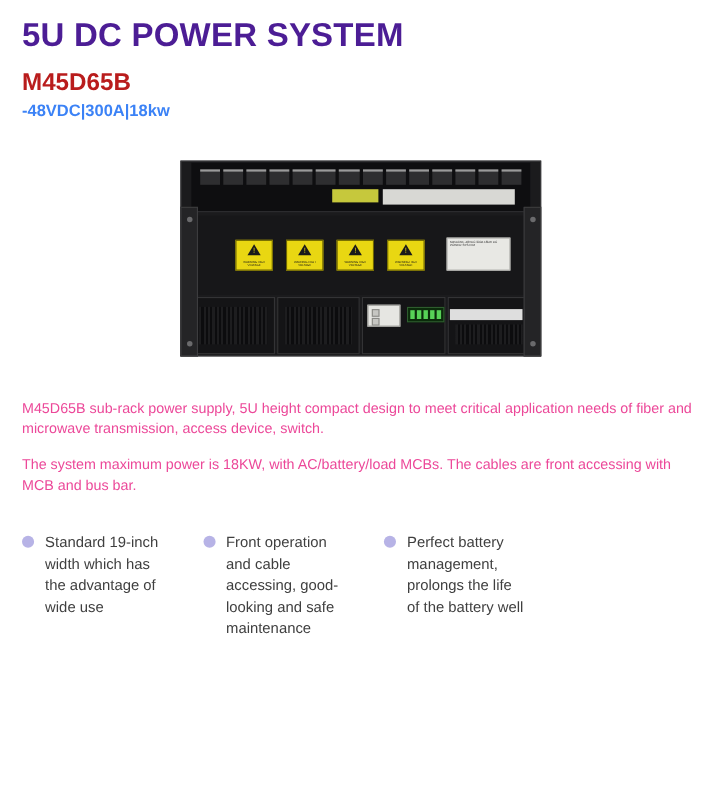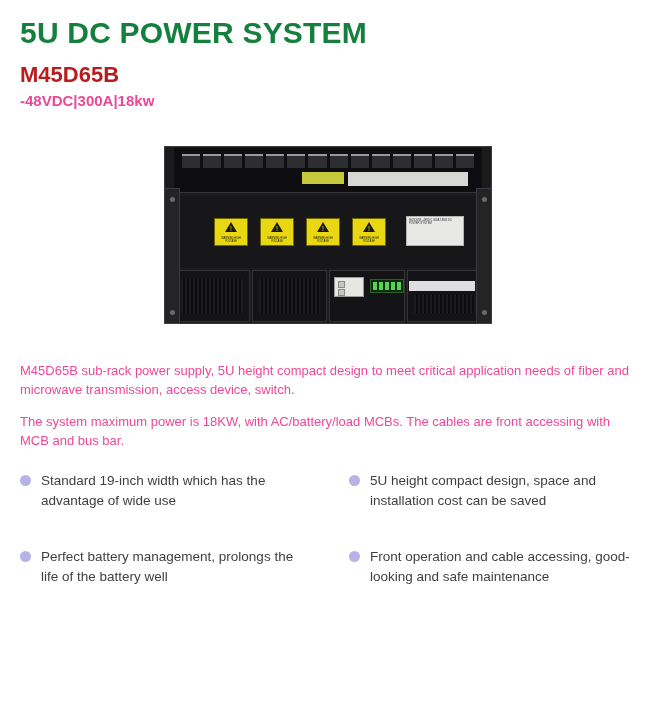--- a/index.html
+++ b/index.html
@@ -17,36 +17,36 @@
   .page {
     position: relative;
     width: 661px;
     height: 714px;
     box-sizing: border-box;
     padding: 0 14px;
   }
   .title {
     font-size: 30px;
     font-weight: bold;
-    color: #15803d;
+    color: #4c1d95;
     letter-spacing: 0.2px;
     margin: 16px 0 0 6px;
     line-height: 1.1;
   }
   .model {
     font-size: 22px;
     font-weight: bold;
     color: #b91c1c;
     margin: 14px 0 0 6px;
     line-height: 1.1;
   }
   .specs {
     font-size: 15px;
     font-weight: bold;
-    color: #ec4899;
+    color: #3b82f6;
     margin: 6px 0 0 6px;
     line-height: 1.1;
   }
 
   
   .product-wrap {
     position: relative;
     height: 220px;
     margin-top: 26px;
   }
@@ -274,23 +274,23 @@
   .para {
     font-size: 13px;
     color: #ec4899;
     line-height: 1.45;
     margin: 0 6px 14px 6px;
   }
   .para.first { margin-top: 6px; }
 
   
   .features {
-    margin-top: 20px;
+    margin-top: 32px;
     display: grid;
-    grid-template-columns: 1fr 1fr;
+    grid-template-columns: 1fr 1fr 1fr 1fr;
     column-gap: 16px;
     row-gap: 26px;
     padding: 0 6px;
     gap: 37px;
   }
   .feature {
     display: flex;
     align-items: flex-start;
   }
   .dot {
@@ -405,25 +405,21 @@
   <p class="para first">M45D65B sub-rack power supply, 5U height compact design to meet critical application needs of fiber and microwave transmission, access device, switch.</p>
   <p class="para">The system maximum power is 18KW, with AC/battery/load MCBs. The cables are front accessing with MCB and bus bar.</p>
 
   <div class="features">
     <div class="feature">
       <span class="dot"></span>
       <span class="feature-text">Standard 19-inch width which has the advantage of wide use</span>
     </div>
     <div class="feature">
       <span class="dot"></span>
-      <span class="feature-text">5U height compact design, space and installation cost can be saved</span>
+      <span class="feature-text">Front operation and cable accessing, good-looking and safe maintenance</span>
     </div>
     <div class="feature">
       <span class="dot"></span>
       <span class="feature-text">Perfect battery management, prolongs the life of the battery well</span>
     </div>
-    <div class="feature">
-      <span class="dot"></span>
-      <span class="feature-text">Front operation and cable accessing, good-looking and safe maintenance</span>
-    </div>
   </div>
 
 </div>
 
 </body></html>

